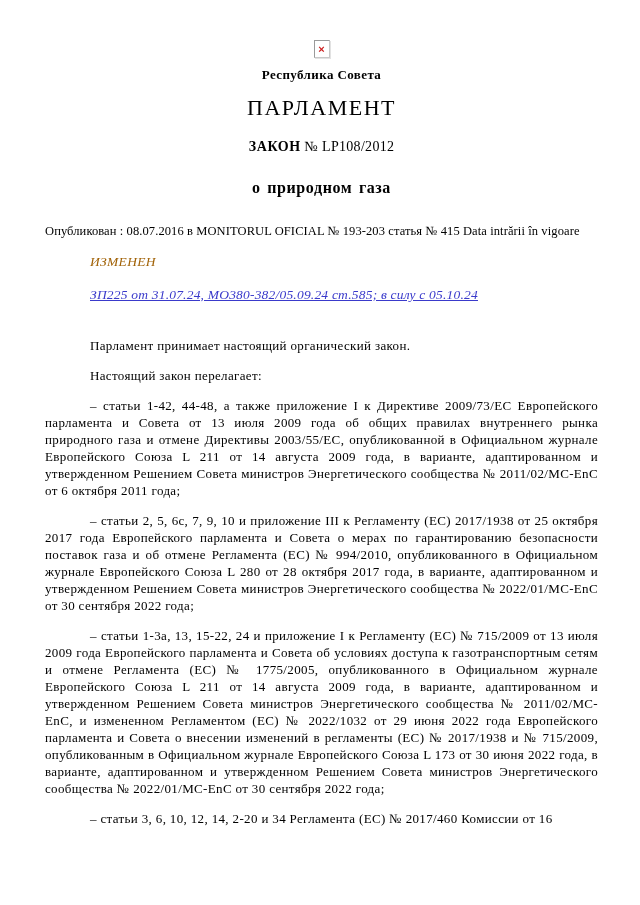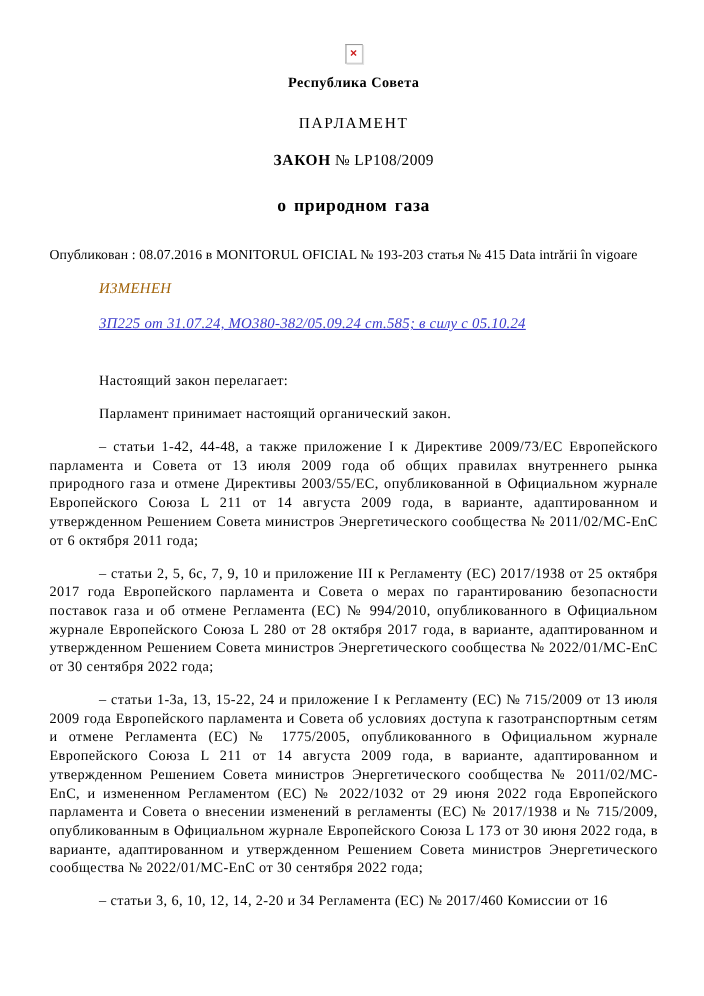--- a/index.html
+++ b/index.html
@@ -35,22 +35,22 @@
     font-family: "Liberation Sans", sans-serif;
   }
 
   .country {
     margin-top: 9px;
     font-size: 13px;
     font-weight: bold;
     letter-spacing: 0.4px;
   }
   .institution {
-    margin-top: 22px;
-    font-size: 14px;
+    margin-top: 12px;
+    font-size: 22px;
     letter-spacing: 1.5px;
   }
   .law-line {
     margin-top: 18px;
     font-size: 14px;
     letter-spacing: 0.3px;
   }
   .law-line b { letter-spacing: 0.6px; }
   .law-date {
     margin-top: 1px;
@@ -104,37 +104,37 @@
 
   <div class="head">
     <span class="broken-img"><span class="bx">×</span></span>
 
     <div class="country">Республика Совета</div>
 
     <div class="institution">ПАРЛАМЕНТ</div>
 
     <div class="law-line">
       <b>ЗАКОН</b>
-      <span>№ LP108/2009</span>
+      <span>№ LP108/2012</span>
     </div>
 
 
     <div class="doc-title">о природном газа</div>
   </div>
 
   <p class="published">Опубликован : 08.07.2016 в MONITORUL OFICIAL № 193-203 статья № 415 Data intrării în vigoare</p>
 
   <p class="amended">ИЗМЕНЕН</p>
 
   <p class="amend-link-wrap">
     <a href="#" class="amend-link">ЗП225 от 31.07.24, МО380-382/05.09.24 ст.585; в силу с 05.10.24</a>
   </p>
 
   <div class="paras">
+      <p class="para">Парламент принимает настоящий органический закон.</p>
       <p class="para">Настоящий закон перелагает:</p>
-      <p class="para">Парламент принимает настоящий органический закон.</p>
       <p class="para">– статьи 1-42, 44-48, а также приложение I к Директиве 2009/73/ЕС Европейского парламента и Совета от 13 июля 2009 года об общих правилах внутреннего рынка природного газа и отмене Директивы 2003/55/ЕС, опубликованной в Официальном журнале Европейского Союза L 211 от 14 августа 2009 года, в варианте, адаптированном и утвержденном Решением Совета министров Энергетического сообщества № 2011/02/MC-EnC от 6 октября 2011 года;</p>
       <p class="para">– статьи 2, 5, 6с, 7, 9, 10 и приложение III к Регламенту (ЕС) 2017/1938 от 25 октября 2017 года Европейского парламента и Совета о мерах по гарантированию безопасности поставок газа и об отмене Регламента (ЕС) № 994/2010, опубликованного в Официальном журнале Европейского Союза L 280 от 28 октября 2017 года, в варианте, адаптированном и утвержденном Решением Совета министров Энергетического сообщества № 2022/01/MC-EnC от 30 сентября 2022 года;</p>
       <p class="para">– статьи 1-3а, 13, 15-22, 24 и приложение I к Регламенту (ЕС) № 715/2009 от 13 июля 2009 года Европейского парламента и Совета об условиях доступа к газотранспортным сетям и отмене Регламента (ЕС) № 1775/2005, опубликованного в Официальном журнале Европейского Союза L 211 от 14 августа 2009 года, в варианте, адаптированном и утвержденном Решением Совета министров Энергетического сообщества № 2011/02/MC-EnC, и измененном Регламентом (ЕС) № 2022/1032 от 29 июня 2022 года Европейского парламента и Совета о внесении изменений в регламенты (ЕС) № 2017/1938 и № 715/2009, опубликованным в Официальном журнале Европейского Союза L 173 от 30 июня 2022 года, в варианте, адаптированном и утвержденном Решением Совета министров Энергетического сообщества № 2022/01/MC-EnC от 30 сентября 2022 года;</p>
       <p class="para">– статьи 3, 6, 10, 12, 14, 2-20 и 34 Регламента (ЕС) № 2017/460 Комиссии от 16</p>
     </div>
 
 </div>
 
 </body></html>

